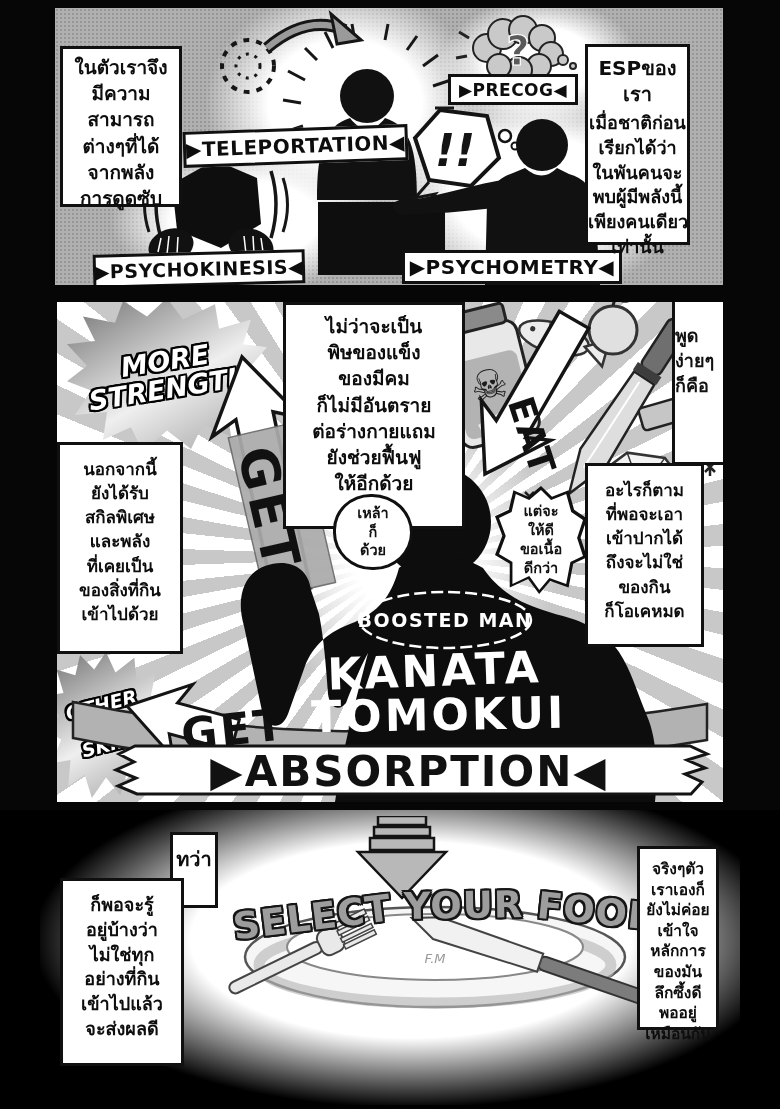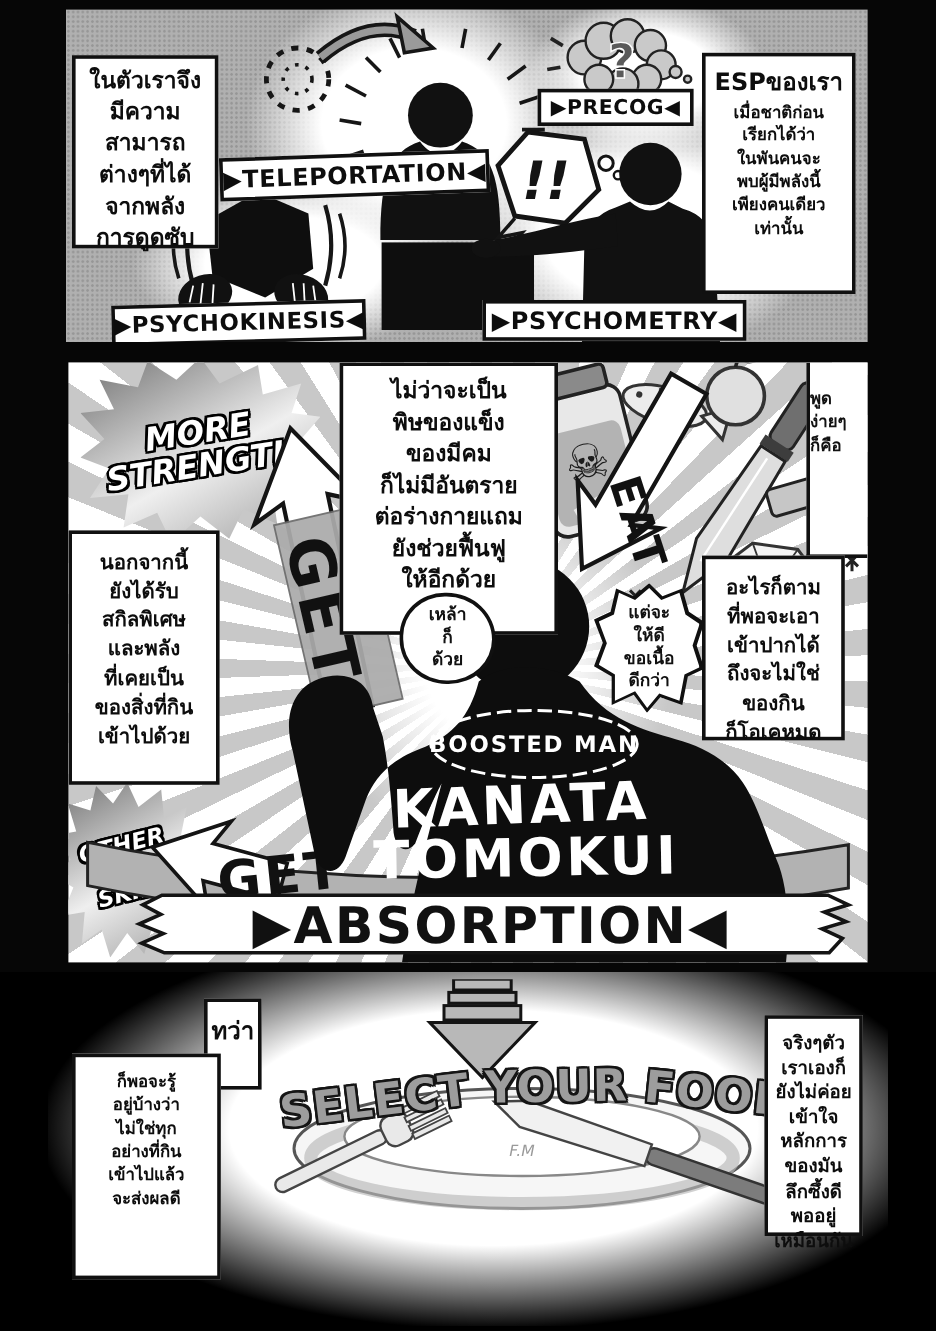--- a/index.html
+++ b/index.html
@@ -17,21 +17,21 @@
   #panel3{left:0;top:810px;width:780px;height:299px;background:#000;overflow:hidden;}
   #p3glow{left:40px;top:0;width:700px;height:295px;
           background:radial-gradient(ellipse at 53% 44%, #ffffff 0 42%, rgba(255,255,255,0) 72%);}
   
   .glow{background:radial-gradient(closest-side,#ffffff 55%,rgba(255,255,255,0));}
   
   .tbox{position:absolute;background:#fff;border:3px solid #101010;text-align:center;
         font-weight:bold;color:#0d0d0d;box-sizing:border-box;}
   .tbox .ln{white-space:nowrap;}
   .fs19 .ln{font-size:19px;line-height:1.38;}
-  .fs18 .ln{font-size:14px;line-height:1.38;}
+  .fs18 .ln{font-size:18px;line-height:1.38;}
   .fs17 .ln{font-size:17px;line-height:1.42;}
   .fs16 .ln{font-size:15.5px;line-height:1.33;}
   .fs15 .ln{font-size:14.5px;line-height:1.3;}
   
   .banner{position:absolute;background:#fff;border:3px solid #101010;display:flex;
           align-items:center;justify-content:center;font-weight:800;letter-spacing:.5px;
           color:#0d0d0d;box-sizing:border-box;white-space:nowrap;}
   
   .burst{position:absolute;display:flex;align-items:center;justify-content:center;
          clip-path:polygon(50% 0%,58% 14%,74% 4%,76% 20%,92% 14%,88% 30%,100% 32%,92% 44%,
@@ -168,21 +168,21 @@
     <div class="banner" style="left:347px;top:242px;width:220px;height:34px;font-size:20px;">▶PSYCHOMETRY◀</div>
 
     <div class="tbox fs19" style="left:5px;top:38px;width:122px;height:161px;padding-top:5px;text-align:center;">
         <div class="ln">ในตัวเราจึง</div>
         <div class="ln">มีความ</div>
         <div class="ln">สามารถ</div>
         <div class="ln">ต่างๆที่ได้</div>
         <div class="ln">จากพลัง</div>
         <div class="ln">การดูดซับ</div>
       </div>
-    <div class="tbox" style="left:530px;top:36px;width:128px;height:201px;padding-top:8px;">
+    <div class="tbox" style="left:530px;top:36px;width:105px;height:201px;padding-top:8px;">
       <div style="font-size:20px;line-height:1.3;margin-bottom:4px;">ESPของเรา</div>
       <div class="fs18">
           <div class="ln">เมื่อชาติก่อน</div>
           <div class="ln">เรียกได้ว่า</div>
           <div class="ln">ในพันคนจะ</div>
           <div class="ln">พบผู้มีพลังนี้</div>
           <div class="ln">เพียงคนเดียว</div>
           <div class="ln">เท่านั้น</div>
         </div>
     </div>
@@ -313,21 +313,21 @@
         <div class="ln">ของสิ่งที่กิน</div>
         <div class="ln">เข้าไปด้วย</div>
       </div>
     <div class="abs" style="left:615px;top:0;width:51px;height:163px;background:#fff;border-left:3px solid #101010;border-bottom:3px solid #101010;box-sizing:border-box;text-align:left;font-weight:bold;padding-top:22px;">
       <div class="fs18">
           <div class="ln">พูด</div>
           <div class="ln">ง่ายๆ</div>
           <div class="ln">ก็คือ</div>
         </div>
     </div>
-    <div class="tbox fs17" style="left:528px;top:161px;width:119px;height:154px;padding-top:12px;">
+    <div class="tbox fs17" style="left:528px;top:161px;width:119px;height:184px;padding-top:12px;">
         <div class="ln">อะไรก็ตาม</div>
         <div class="ln">ที่พอจะเอา</div>
         <div class="ln">เข้าปากได้</div>
         <div class="ln">ถึงจะไม่ใช่</div>
         <div class="ln">ของกิน</div>
         <div class="ln">ก็โอเคหมด</div>
       </div>
 
     <div class="bub fs15" style="left:276px;top:192px;width:80px;height:76px;">
         <div class="ln">เหล้า</div>

